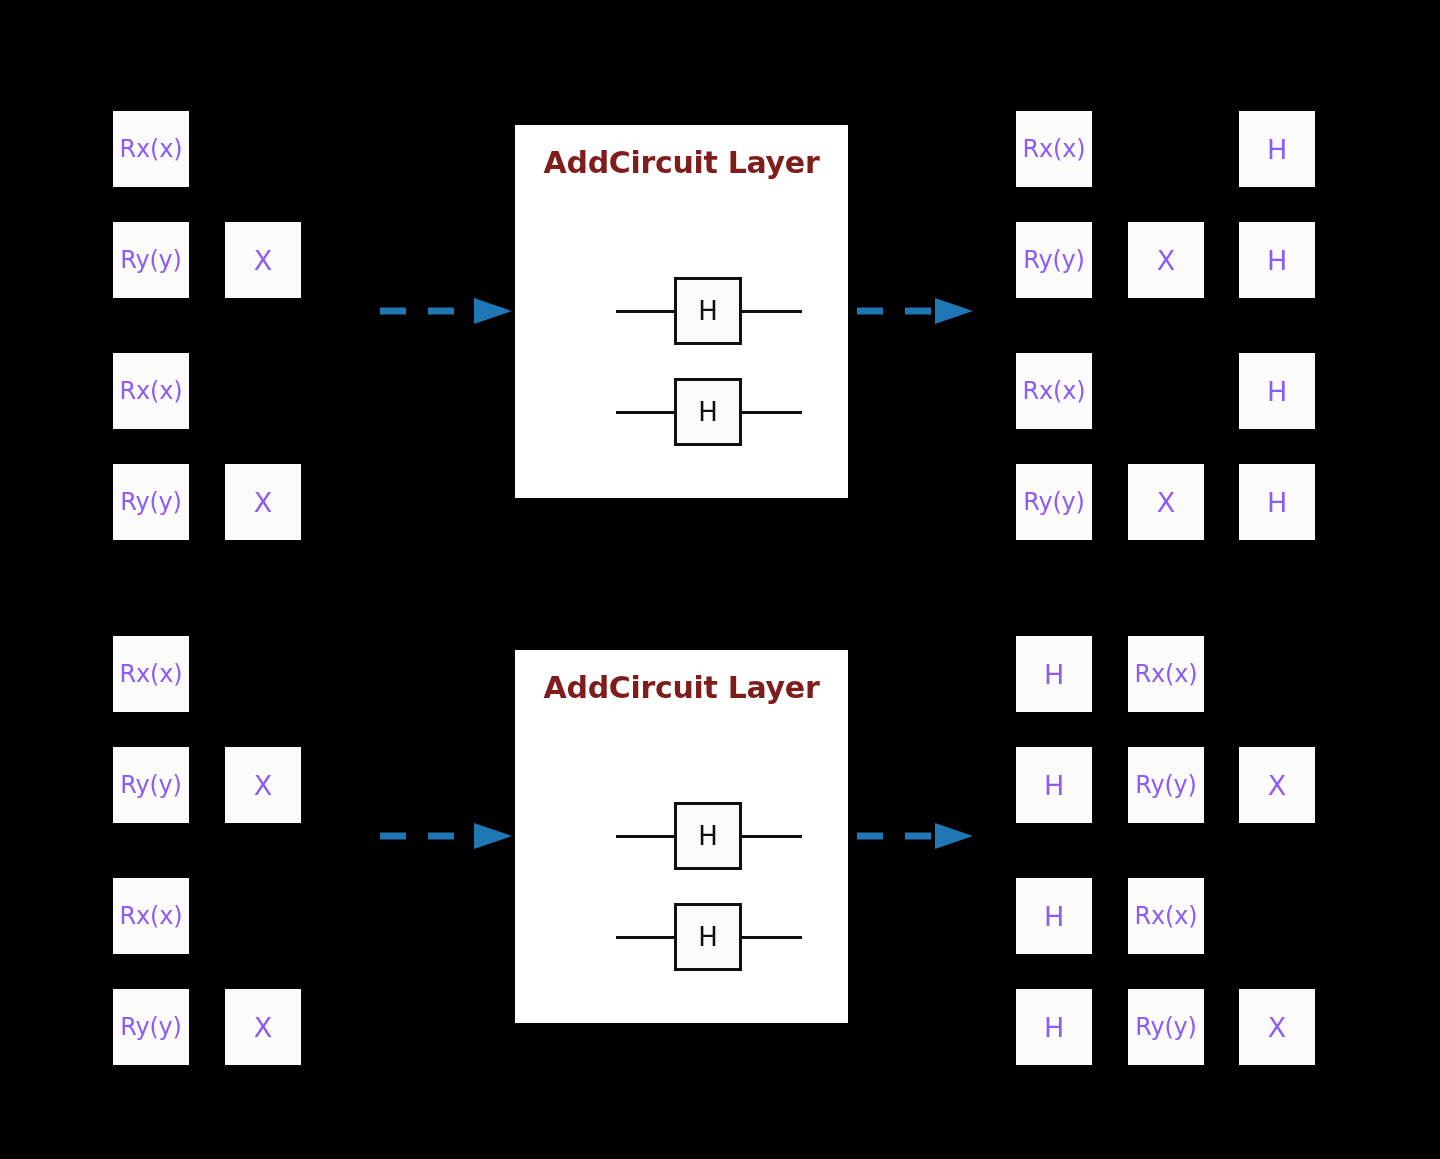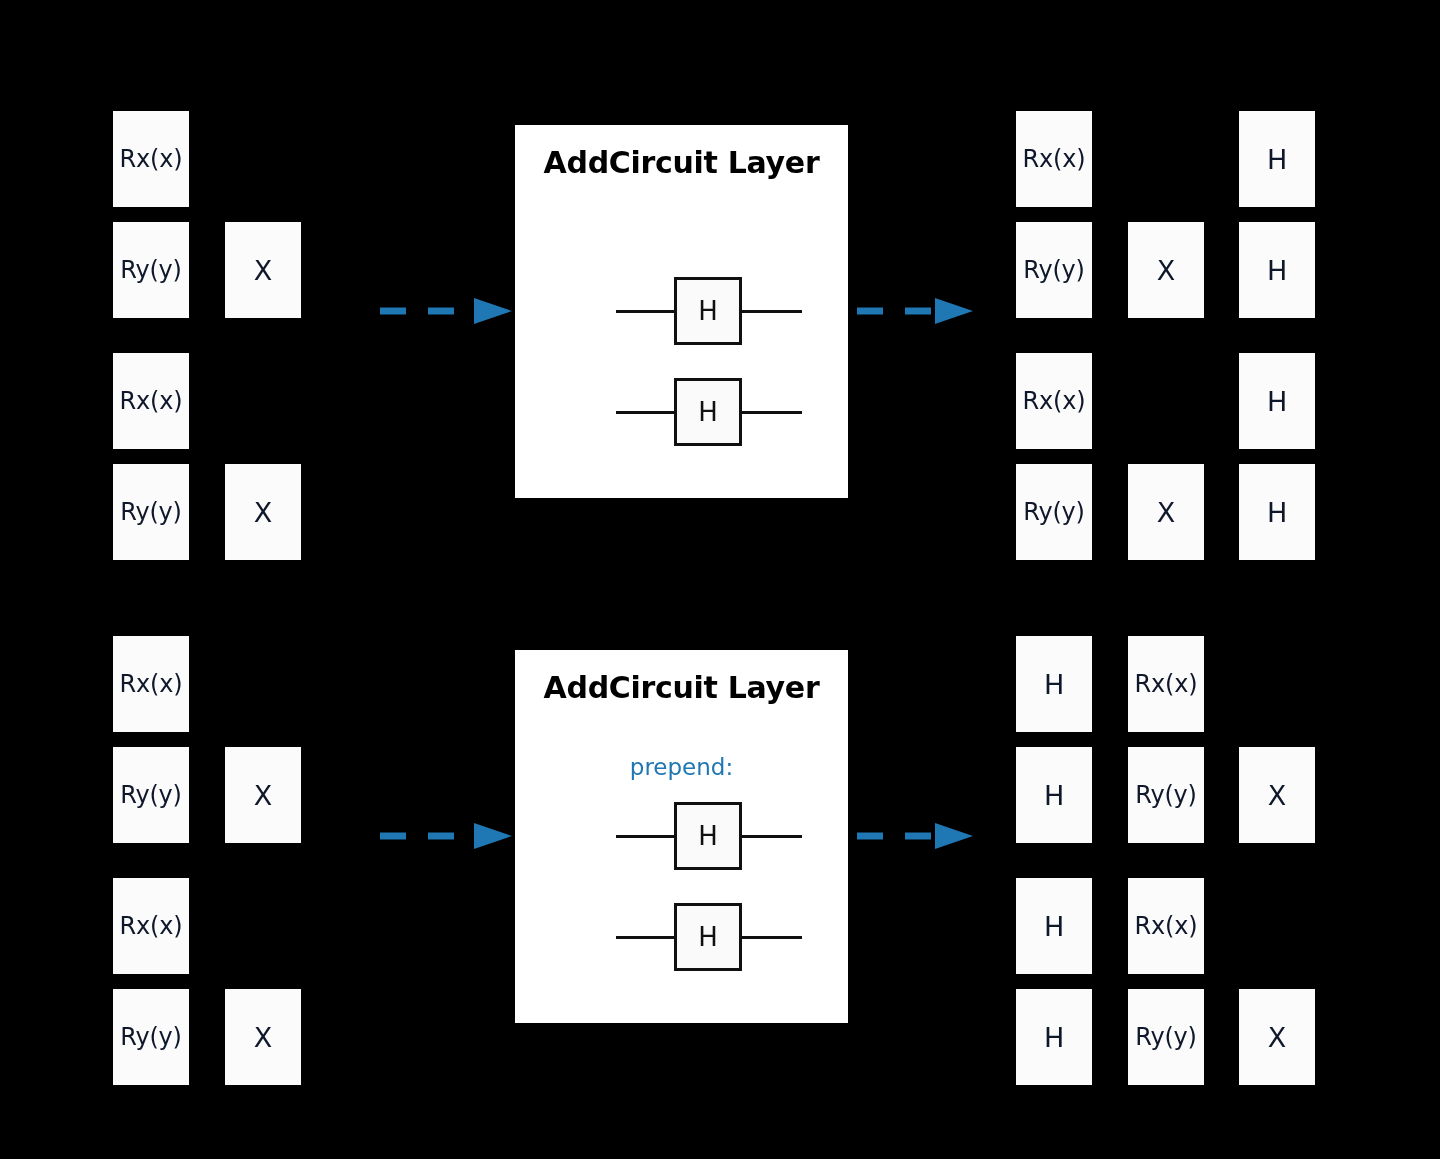--- a/index.html
+++ b/index.html
@@ -18,23 +18,23 @@
     position: absolute;
     left: 0; top: 0;
     width: 1440px;
     height: 1159px;
   }
 
   
   .gate {
     position: absolute;
     width: 76px;
-    height: 96px;
+    height: 76px;
     background: #fbfbfb;
-    color: #0f172a;
+    color: #8b5cf6;
     display: flex;
     align-items: center;
     justify-content: center;
     font-size: 25px;
     line-height: 1;
     letter-spacing: -0.2px;
     box-sizing: border-box;
   }
   .gate.wide-label { font-size: 24px; }
   .gate.narrow-label { font-size: 27px; }
@@ -45,21 +45,21 @@
     width: 333px;
     height: 373px;
     background: #ffffff;
     box-sizing: border-box;
   }
   .panel-title {
     position: absolute;
     left: 0;
     width: 100%;
     text-align: center;
-    color: #000000;
+    color: #7f1d1d;
     font-weight: bold;
     font-size: 30px;
     letter-spacing: -0.3px;
   }
   .panel-sub {
     position: absolute;
     left: 0;
     width: 100%;
     text-align: center;
     color: #1f77b4;
@@ -180,21 +180,20 @@
 
   <div class="arrow" style="left:378px; top:821px; width:138px;">
     <svg width="138" height="30" viewBox="0 0 138 30">
       <line x1="2" y1="15" x2="108" y2="15" stroke="#1f77b4" stroke-width="7" stroke-dasharray="26,22" stroke-linecap="butt"></line>
       <polygon points="96,2 134,15 96,28" fill="#1f77b4"></polygon>
     </svg>
   </div>
 
   <div class="panel" style="left:515px; top:650px;">
     <div class="panel-title" style="top:20px;">AddCircuit Layer</div>
-    <div class="panel-sub" style="top:104px;">prepend:</div>
 
     <div class="hgate-wrap" style="left:101px; top:152px;">
       <div class="hgate-wire left"></div>
       <div class="hgate-wire right"></div>
       <div class="hgate-box">H</div>
     </div>
 
     <div class="hgate-wrap" style="left:101px; top:253px;">
       <div class="hgate-wire left"></div>
       <div class="hgate-wire right"></div>

